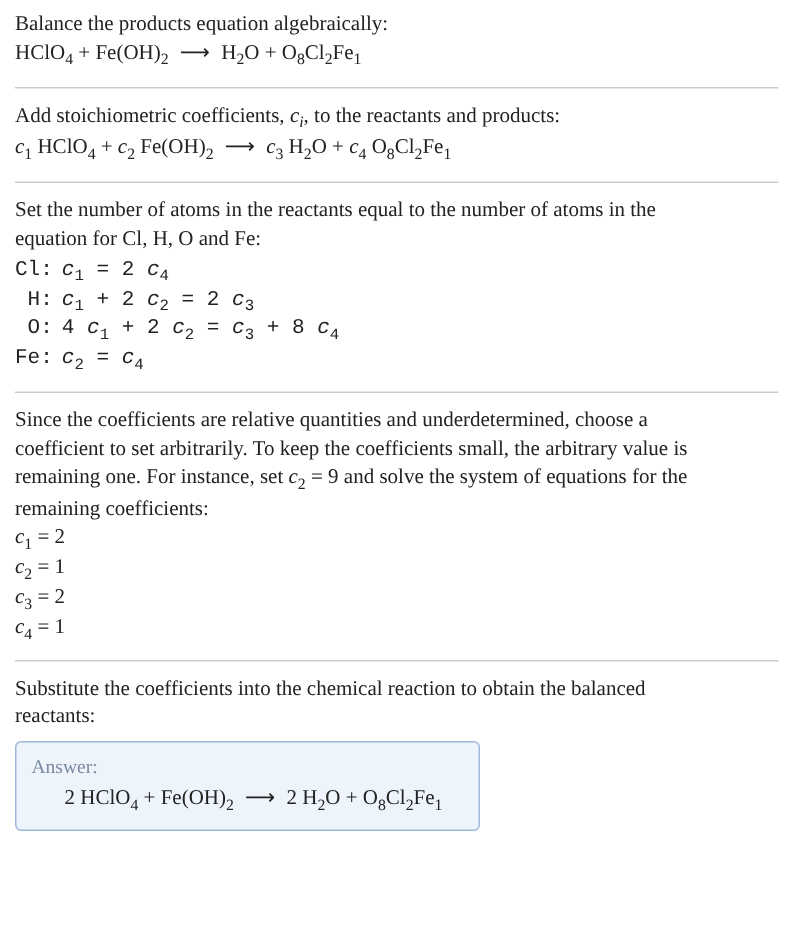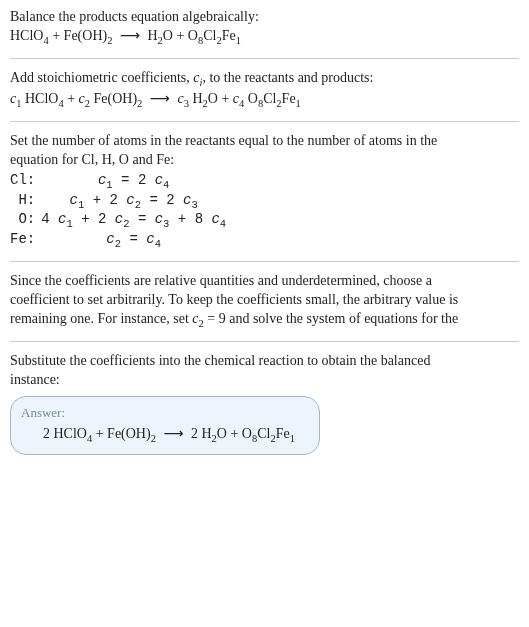--- a/index.html
+++ b/index.html
@@ -24,30 +24,29 @@
   .ital { font-style: italic; }
   .arrow { padding: 0 4px; }
   table.eqtable {
     border-collapse: collapse;
     margin-top: 2px;
     font-family: Liberation Mono, monospace;
   }
   table.eqtable td {
     padding: 0px 6px 0px 0px;
     vertical-align: baseline;
-    text-align: center;
   }
   table.eqtable td.lbl {
     text-align: right;
     padding-right: 6px;
   }
   .answer-box {
     border: 1px solid #9fb8d9;
     background: #eef4fb;
-    border-radius: 16px;
+    border-radius: 4px;
     padding: 8px 10px 10px 10px;
     width: 310px;
     box-sizing: border-box;
   }
   .answer-title {
     color: #7a8aa0;
     font-size: 13px;
     margin-bottom: 4px;
   }
   .answer-eqn {
@@ -117,27 +116,34 @@
 </div>
 
 <hr class="rule">
 
 <div class="section line">
   <div>Since the coefficients are relative quantities and underdetermined, choose a</div>
   <div>coefficient to set arbitrarily. To keep the coefficients small, the arbitrary value is</div>
   <div>
     <span>remaining one. For instance, set </span><span class="ital">c</span><span class="sub">2</span><span> = 9 and solve the system of equations for the</span>
   </div>
+  <div>remaining coefficients:</div>
+  <div class="tight">
+    <div><span class="ital">c</span><span class="sub">1</span><span> = 2</span></div>
+    <div><span class="ital">c</span><span class="sub">2</span><span> = 1</span></div>
+    <div><span class="ital">c</span><span class="sub">3</span><span> = 2</span></div>
+    <div><span class="ital">c</span><span class="sub">4</span><span> = 1</span></div>
+  </div>
 </div>
 
 <hr class="rule">
 
 <div class="section line">
   <div>Substitute the coefficients into the chemical reaction to obtain the balanced</div>
-  <div>instance:</div>
+  <div>reactants:</div>
 </div>
 
 <div class="answer-box">
   <div class="answer-title">Answer:</div>
   <div class="answer-eqn">
     <span>2 HClO</span><span class="sub">4</span><span> + Fe(OH)</span><span class="sub">2</span>
     <span class="arrow">⟶</span>
     <span>2 H</span><span class="sub">2</span><span>O + O</span><span class="sub">8</span><span>Cl</span><span class="sub">2</span><span>Fe</span><span class="sub">1</span>
   </div>
 </div>

